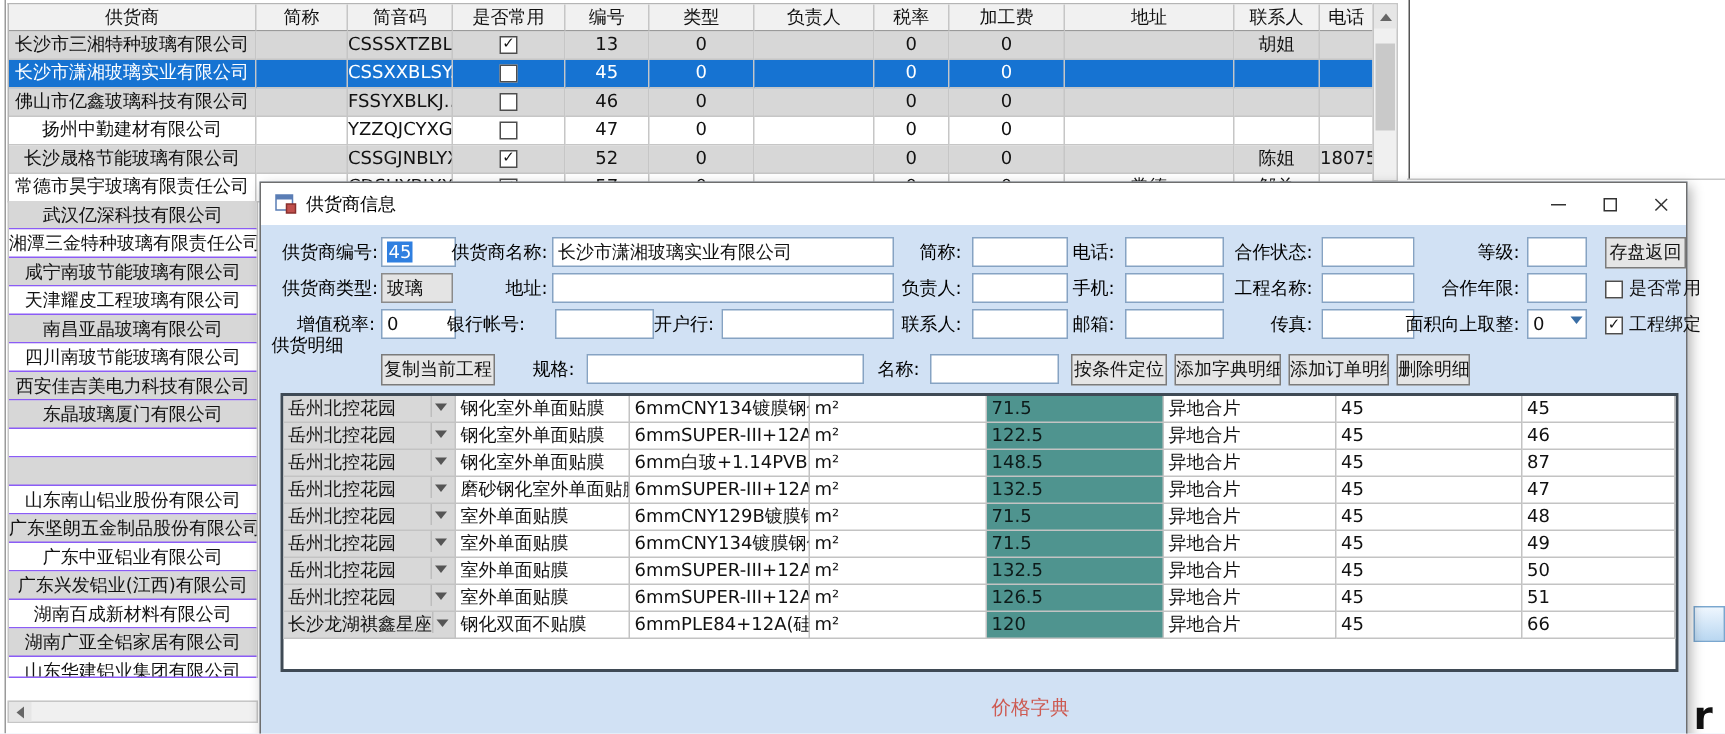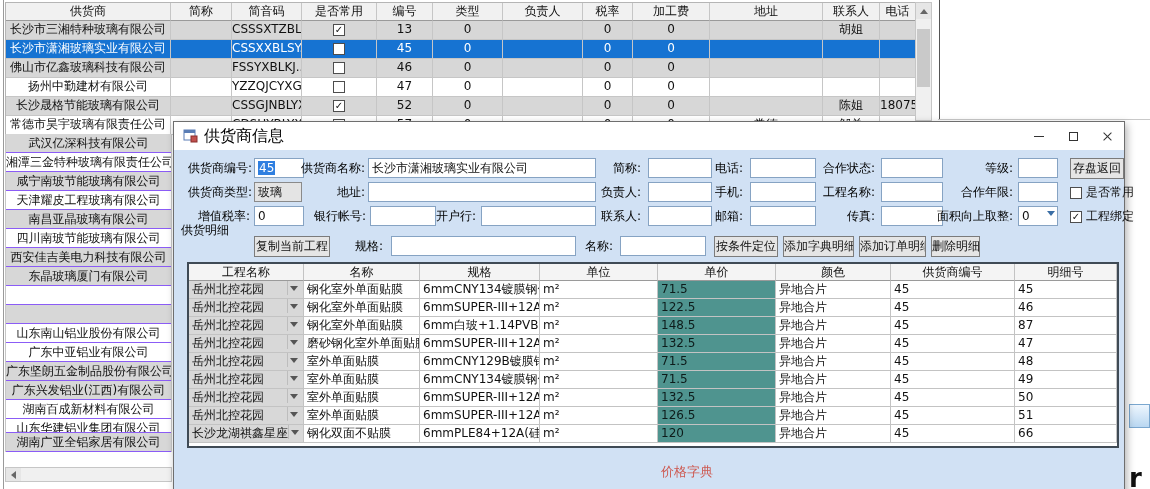--- a/index.html
+++ b/index.html
@@ -40,21 +40,21 @@
   #frag-blue{position:absolute;left:1129px;top:404px;width:21px;height:24px;
     background:linear-gradient(#eef6fe,#b9d7f1);border:1px solid #7aa7cf}
   #frag-dark{position:absolute;left:1129px;top:468px;width:21px;height:21px;overflow:hidden;
     font-weight:bold;font-size:26px;color:#111;line-height:20px}
 
   
   #dialog{position:absolute;left:173px;top:121px;width:952px;height:380px;background:#d1e1f4;
     border:1px solid #6e6e6e;box-shadow:2px 3px 8px rgba(0,0,0,.3)}
   #titlebar{position:absolute;left:0;top:0;width:100%;height:28px;background:#fff;display:flex;align-items:center}
   #titlebar .ticon{margin-left:8px;width:16px;height:16px}
-  #titlebar .ttext{margin-left:6px;font-size:16px;color:#000}
+  #titlebar .ttext{margin-left:6px;font-size:12px;color:#000}
   .wbtn{position:absolute;top:0;width:34px;height:28px;display:flex;align-items:center;justify-content:center}
   .ic-min{width:10px;height:1px;background:#333}
   .ic-max{width:9px;height:9px;border:1px solid #333}
   .ic-close{position:relative;width:11px;height:11px}
   .ic-close::before,.ic-close::after{content:"";position:absolute;left:5px;top:0;width:1px;height:11px;background:#333}
   .ic-close::before{transform:rotate(45deg)}
   .ic-close::after{transform:rotate(-45deg)}
 
   .lbl{position:absolute;height:20px;line-height:20px;text-align:right;white-space:nowrap;font-size:12px;color:#000}
   .tb{position:absolute;height:20px;line-height:18px;background:#fff;border:1px solid #86a3c3;
@@ -206,26 +206,26 @@
     <div class="litem">湘潭三金特种玻璃有限责任公司</div>
     <div class="litem g">咸宁南玻节能玻璃有限公司</div>
     <div class="litem">天津耀皮工程玻璃有限公司</div>
     <div class="litem g">南昌亚晶玻璃有限公司</div>
     <div class="litem">四川南玻节能玻璃有限公司</div>
     <div class="litem g">西安佳吉美电力科技有限公司</div>
     <div class="litem g">东晶玻璃厦门有限公司</div>
     <div class="litem"></div>
     <div class="litem g"></div>
     <div class="litem">山东南山铝业股份有限公司</div>
+    <div class="litem g">广东坚朗五金制品股份有限公司</div>
     <div class="litem">广东中亚铝业有限公司</div>
-    <div class="litem g">广东坚朗五金制品股份有限公司</div>
     <div class="litem g">广东兴发铝业(江西)有限公司</div>
     <div class="litem">湖南百成新材料有限公司</div>
+    <div class="litem g">湖南广亚全铝家居有限公司</div>
     <div class="litem" style="height:14px">山东华建铝业集团有限公司</div>
-    <div class="litem g">湖南广亚全铝家居有限公司</div>
   </div>
 
   <div id="hscroll">
     <div class="arrowbox">
         <span class="tri-left"></span>
       </div>
   </div>
 
   <div class="vline" style="left:3px;top:0;width:1px;height:489px;background:#9a9a9a"></div>
   <div class="vline" style="left:939px;top:0;width:1px;height:120px"></div>
@@ -277,21 +277,21 @@
     <div class="lbl" style="left:637px;top:60px;width:64px">工程名称:</div>
     <div class="tb" style="left:707px;top:60px;width:62px"></div>
     <div class="lbl" style="left:775px;top:60px;width:64px">合作年限:</div>
     <div class="tb" style="left:844px;top:60px;width:40px"></div>
     <div class="dlgcb" style="left:896px;top:60px">
       <span class="cb"><span></span></span><span>是否常用</span>
     </div>
 
     <div class="lbl" style="left:12px;top:84px;width:64px">增值税率:</div>
     <div class="tb" style="left:80px;top:84px;width:50px">0</div>
-    <div class="lbl" style="left:128px;top:84px;width:64px">银行帐号:</div>
+    <div class="lbl" style="left:112px;top:84px;width:64px">银行帐号:</div>
     <div class="tb" style="left:196px;top:84px;width:66px"></div>
     <div class="lbl" style="left:250px;top:84px;width:52px">开户行:</div>
     <div class="tb" style="left:307px;top:84px;width:115px"></div>
     <div class="lbl" style="left:415px;top:84px;width:52px">联系人:</div>
     <div class="tb" style="left:474px;top:84px;width:64px"></div>
     <div class="lbl" style="left:532px;top:84px;width:37px">邮箱:</div>
     <div class="tb" style="left:576px;top:84px;width:66px"></div>
     <div class="lbl" style="left:664px;top:84px;width:37px">传真:</div>
     <div class="tb" style="left:707px;top:84px;width:62px"></div>
     <div class="lbl" style="left:751px;top:84px;width:88px">面积向上取整:</div>
@@ -309,30 +309,20 @@
     <div class="lbl" style="left:172px;top:114px;width:37px">规格:</div>
     <div class="tb" style="left:217px;top:114px;width:185px"></div>
     <div class="lbl" style="left:402px;top:114px;width:37px">名称:</div>
     <div class="tb" style="left:446px;top:114px;width:86px"></div>
     <div class="btn" style="left:540px;top:114px;width:64px">按条件定位</div>
     <div class="btn" style="left:609px;top:114px;width:71px">添加字典明细</div>
     <div class="btn" style="left:685px;top:114px;width:67px">添加订单明细</div>
     <div class="btn" style="left:757px;top:114px;width:49px">删除明细</div>
 
     <div id="grid">
-      <div class="grow ghead">
-        <div>工程名称</div>
-        <div>名称</div>
-        <div>规格</div>
-        <div>单位</div>
-        <div>单价</div>
-        <div>颜色</div>
-        <div>供货商编号</div>
-        <div>明细号</div>
-      </div>
 
       <div class="grow">
         <div class="proj">
             <span>岳州北控花园</span>
             <span class="dd">
               <span class="tri-down"></span>
             </span>
           </div>
         <div>钢化室外单面贴膜</div>
         <div>6mmCNY134镀膜钢化</div>

